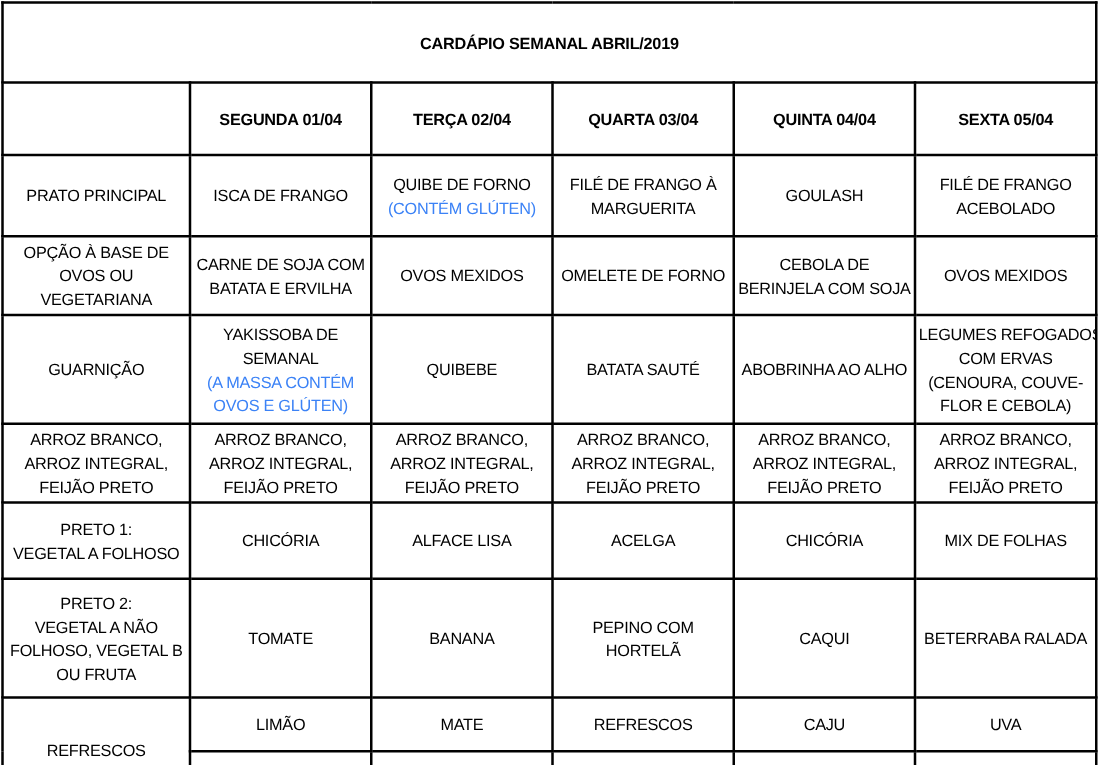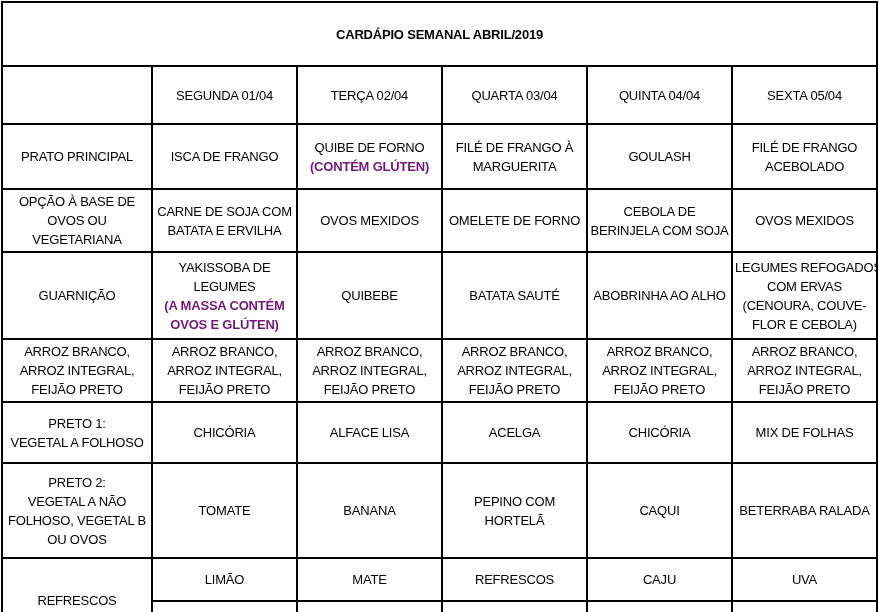--- a/index.html
+++ b/index.html
@@ -33,30 +33,30 @@
     letter-spacing: -0.2px;
     overflow: hidden;
   }
   td.title-cell {
     height: 58px;
     font-weight: bold;
     font-size: 14px;
   }
   tr.day-header-row td {
     height: 52px;
-    font-weight: normal;
+    font-weight: bold;
   }
   td.label-cell {
     font-weight: normal;
     letter-spacing: -0.3px;
   }
   .line { white-space: nowrap; }
   .red {
-    color: #701a75;
-    font-weight: bold;
+    color: #3b82f6;
+    font-weight: normal;
   }
   
   tbody tr:nth-child(1) td { height: 59px; }
   tbody tr:nth-child(2) td { height: 56px; }
   tbody tr:nth-child(3) td { height: 81px; }
   tbody tr:nth-child(4) td { height: 55px; }
   tbody tr:nth-child(5) td { height: 55px; }
   tbody tr:nth-child(6) td { height: 89px; }
   tbody tr:nth-child(7) td { height: 37px; margin-top: 44px; }
   tbody tr:nth-child(8) td { height: 36px; }
@@ -134,21 +134,21 @@
           <td>
             <div class="line">OVOS MEXIDOS</div>
           </td>
         </tr>
         <tr>
           <td class="label-cell">
             <div class="line">GUARNIÇÃO</div>
           </td>
           <td>
             <div class="line">YAKISSOBA DE</div>
-            <div class="line">LEGUMES</div>
+            <div class="line">SEMANAL</div>
             <div class="line red">(A MASSA CONTÉM</div>
             <div class="line red">OVOS E GLÚTEN)</div>
           </td>
           <td>
             <div class="line">QUIBEBE</div>
           </td>
           <td>
             <div class="line">BATATA SAUTÉ</div>
           </td>
           <td>
@@ -212,21 +212,21 @@
           </td>
           <td>
             <div class="line">MIX DE FOLHAS</div>
           </td>
         </tr>
         <tr>
           <td class="label-cell">
             <div class="line">PRETO 2:</div>
             <div class="line">VEGETAL A NÃO</div>
             <div class="line">FOLHOSO, VEGETAL B</div>
-            <div class="line">OU OVOS</div>
+            <div class="line">OU FRUTA</div>
           </td>
           <td>
             <div class="line">TOMATE</div>
           </td>
           <td>
             <div class="line">BANANA</div>
           </td>
           <td>
             <div class="line">PEPINO COM</div>
             <div class="line">HORTELÃ</div>

